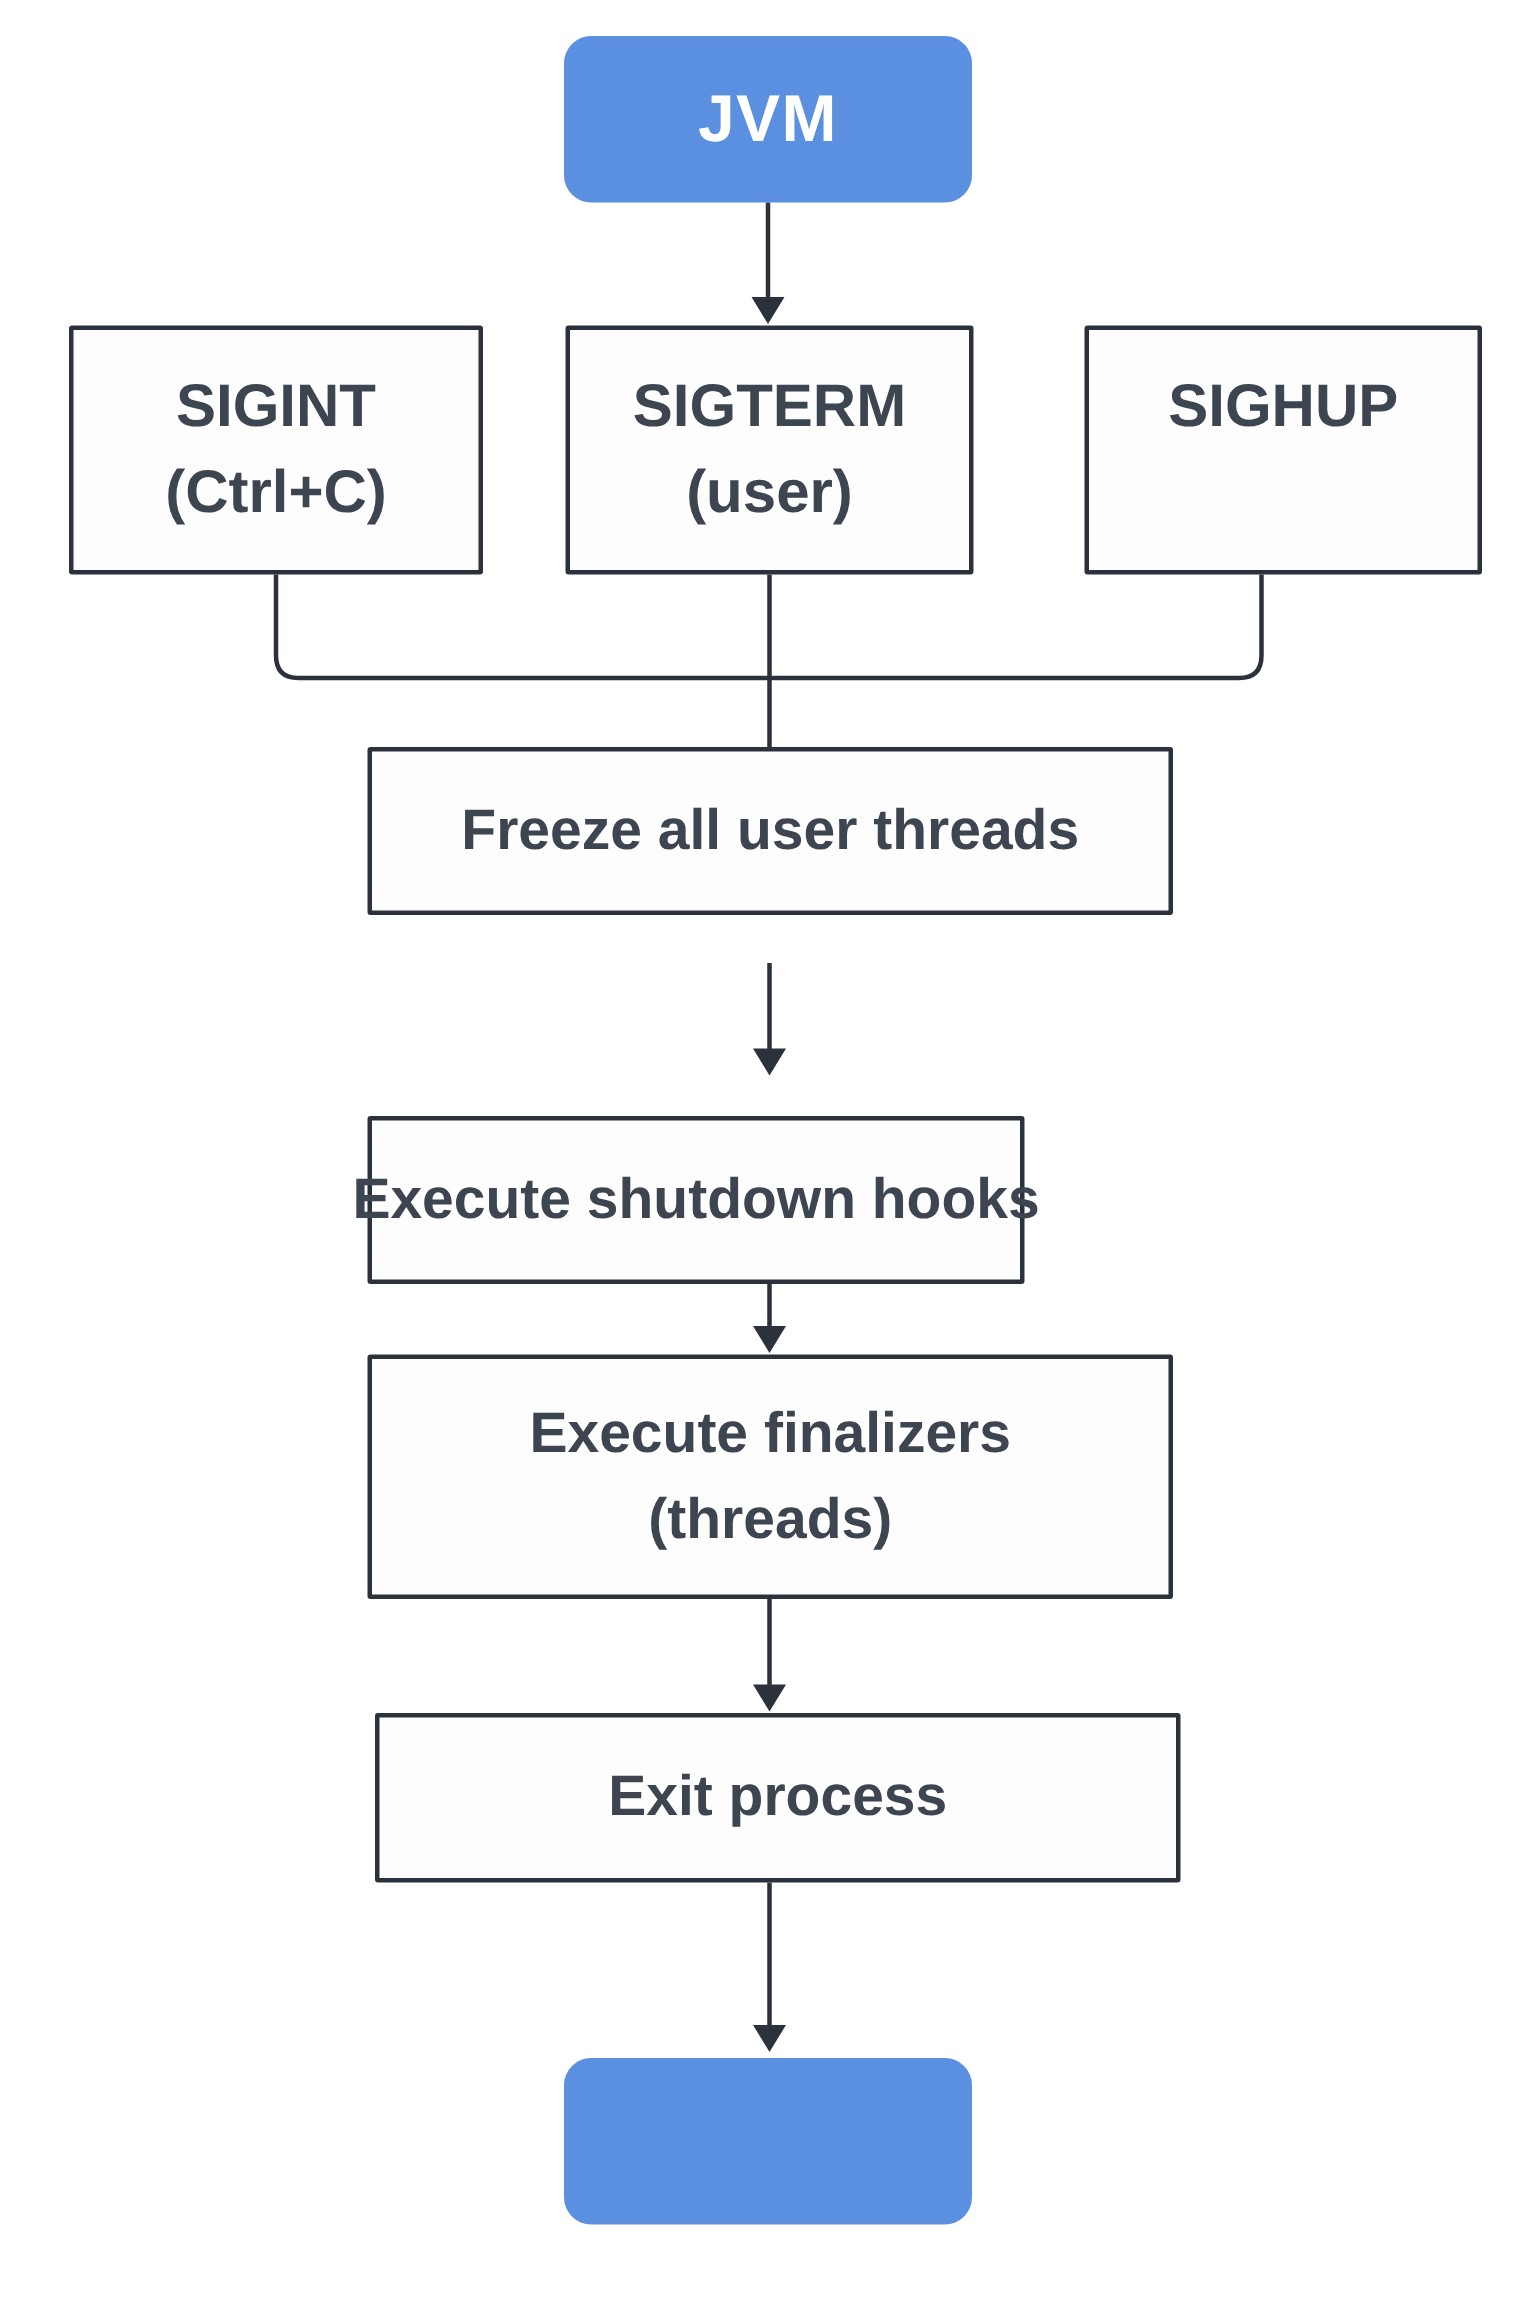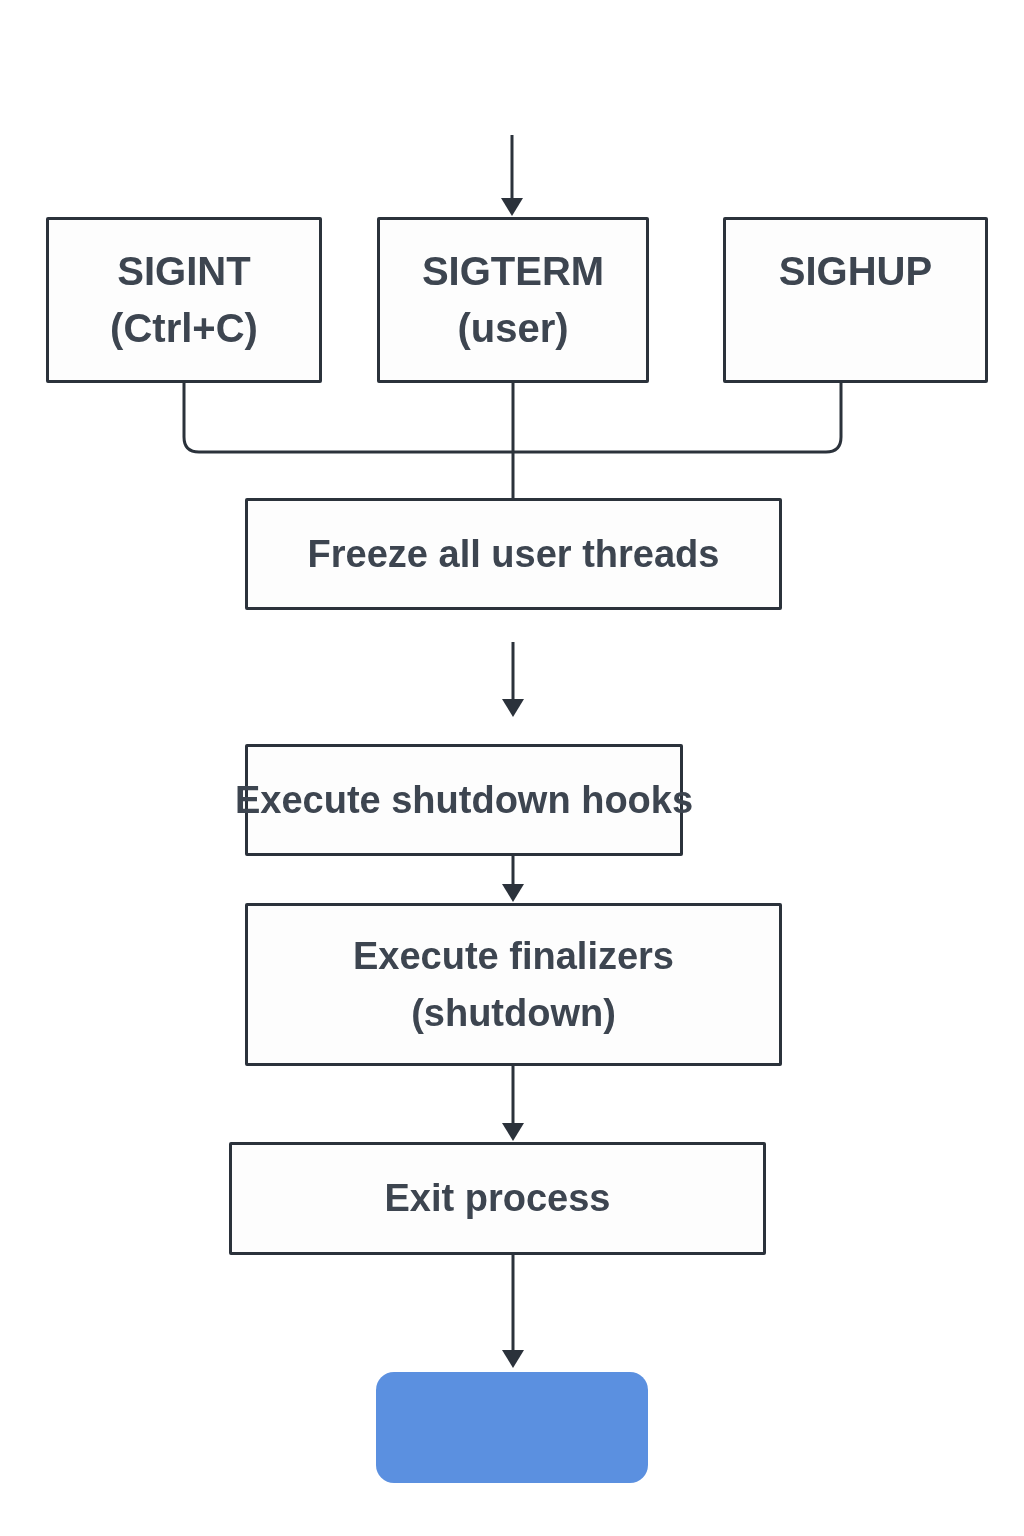--- a/index.html
+++ b/index.html
@@ -35,21 +35,21 @@
   .label-jvm{font-size:44px;letter-spacing:1px;}
 
   
   .n-jvm       {left:376px;top:24px;  width:272px;height:111px;}
   .n-sigint    {left:46px; top:217px; width:276px;height:166px;}
   .n-sigterm   {left:377px;top:217px; width:272px;height:166px;text-align:center;}
   .n-sighup    {left:723px;top:217px; width:265px;height:166px;}
   .n-freeze    {left:245px;top:498px; width:537px;height:112px;}
   .n-hooks     {left:245px;top:744px; width:438px;height:112px;}
   .n-finalizers{left:245px;top:903px; width:537px;height:163px;}
-  .n-exit      {left:229px;top:1142px;width:537px;height:113px;}
+  .n-exit      {left:250px;top:1142px;width:537px;height:113px;}
   .n-end       {left:376px;top:1372px;width:272px;height:111px;}
 
   .connector-layer{position:absolute;left:0;top:0;width:1024px;height:1536px;pointer-events:none;}
   .connector{stroke:var(--arrow);stroke-width:3;fill:none;}
   .arrowhead{fill:var(--arrow);stroke:none;}
 
   .watermark{
     position:absolute;right:22px;bottom:30px;
     font-size:26px;font-weight:bold;color:#ffffff;white-space:nowrap;
     text-shadow:2px 2px 2px #868686, 1px 1px 1px #9a9a9a;
@@ -76,20 +76,23 @@
     <path class="connector" d="M513 830 L513 885"></path>
     <polygon class="arrowhead" points="513,902 502,884 524,884"></polygon>
 
     <path class="connector" d="M513 1066 L513 1124"></path>
     <polygon class="arrowhead" points="513,1141 502,1123 524,1123"></polygon>
 
     <path class="connector" d="M513 1255 L513 1351"></path>
     <polygon class="arrowhead" points="513,1368 502,1350 524,1350"></polygon>
   </svg>
 
+  <div class="node filled n-jvm">
+    <span class="label-jvm">JVM</span>
+  </div>
 
   <div class="node outlined n-sigint">
     <div class="line">SIGINT</div>
     <div class="line">(Ctrl+C)</div>
   </div>
 
   <div class="node outlined n-sigterm">
     <div class="line">SIGTERM</div>
     <div class="line">(user)</div>
   </div>
@@ -102,21 +105,21 @@
   <div class="node outlined n-freeze">
     <span class="label-lg">Freeze all user threads</span>
   </div>
 
   <div class="node outlined n-hooks">
     <span class="label-lg">Execute shutdown hooks</span>
   </div>
 
   <div class="node outlined n-finalizers">
     <div class="line label-lg">Execute finalizers</div>
-    <div class="line label-lg">(shutdown)</div>
+    <div class="line label-lg">(threads)</div>
   </div>
 
   <div class="node outlined n-exit">
     <span class="label-lg">Exit process</span>
   </div>
 
   <div class="node filled n-end">
     <span class="label-jvm"></span>
   </div>
 

